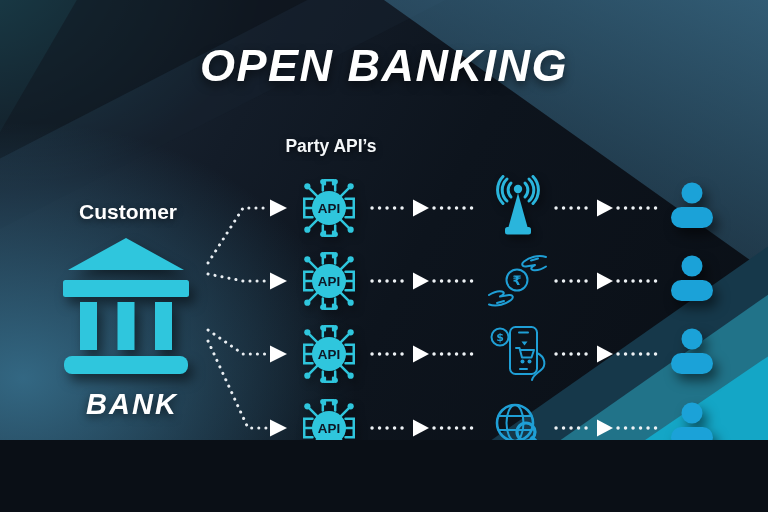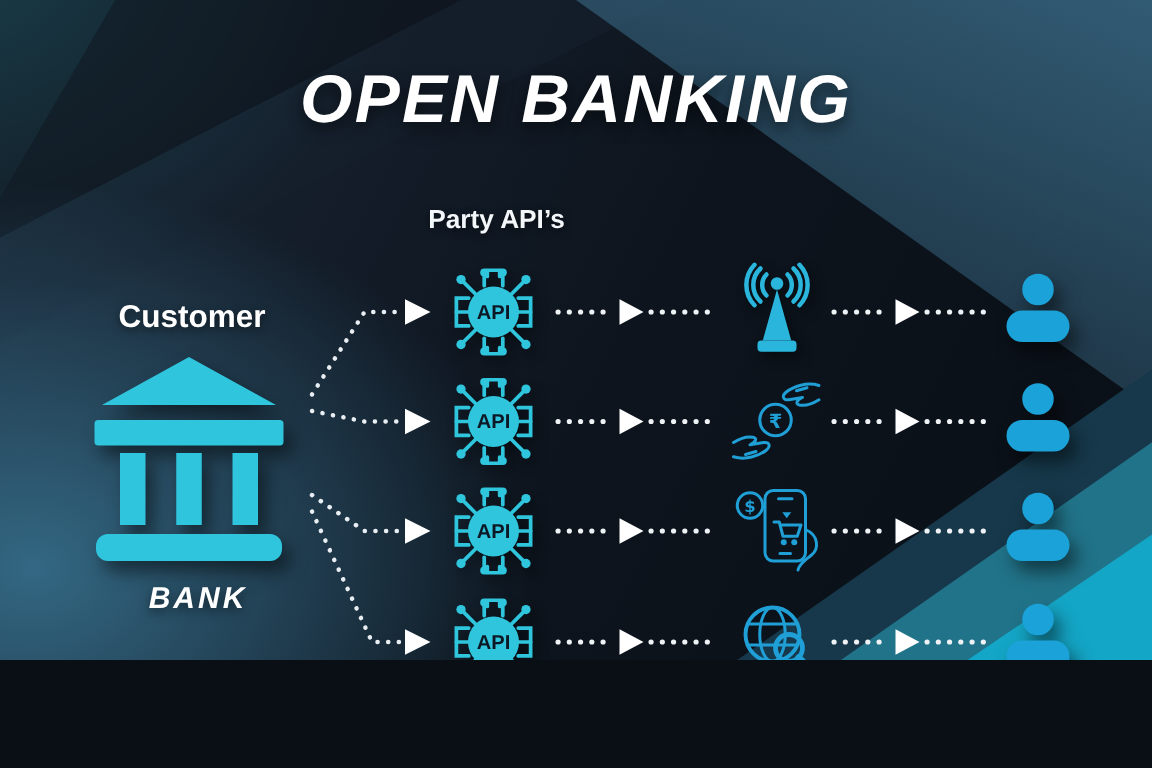--- a/index.html
+++ b/index.html
@@ -19,21 +19,21 @@
   .title{position:absolute;top:40px;left:0;width:768px;text-align:center;
     color:#fff;font-size:45px;font-weight:800;font-style:italic;letter-spacing:1.5px;
     text-shadow:0 4px 10px rgba(0,0,0,.55);}
   .col-header{position:absolute;color:#f4f7f9;font-weight:700;font-size:17.5px;
     text-align:center;line-height:1.35;text-shadow:0 2px 6px rgba(0,0,0,.5);}
   .hdr-api{left:256px;top:135px;width:150px;}
   .hdr-3p{left:430px;top:122px;width:184px;}
   .lbl-customer{position:absolute;left:48px;top:171px;width:160px;text-align:center;
     color:#fff;font-weight:800;font-size:21px;line-height:1.22;text-shadow:0 2px 6px rgba(0,0,0,.5);margin-top:28px;}
   .lbl-bank{position:absolute;left:53px;top:388px;width:158px;text-align:center;
-    color:#fff;font-weight:800;font-style:italic;font-size:20px;letter-spacing:2px;
+    color:#fff;font-weight:800;font-style:italic;font-size:29px;letter-spacing:2px;
     text-shadow:0 3px 8px rgba(0,0,0,.55);}
 
   .icon{position:absolute;}
   .shadowed{filter:drop-shadow(5px 7px 6px rgba(0,0,0,.5));}
   .soft-shadow{filter:drop-shadow(3px 4px 4px rgba(0,0,0,.45));}
   svg{display:block;}
   .dots{stroke:#eef2f5;stroke-width:3.4;stroke-linecap:round;stroke-dasharray:0.1 7.4;fill:none;}
   .fan-dots{stroke:#e9eef2;stroke-width:3;stroke-linecap:round;stroke-dasharray:0.1 7;fill:none;}
   .chip-text{font-family:"Liberation Sans",sans-serif;font-weight:bold;font-size:13px;fill:#0d1826;}
   .coin-text{font-family:"DejaVu Sans","Liberation Sans",sans-serif;font-weight:bold;fill:#1f9fd6;}

